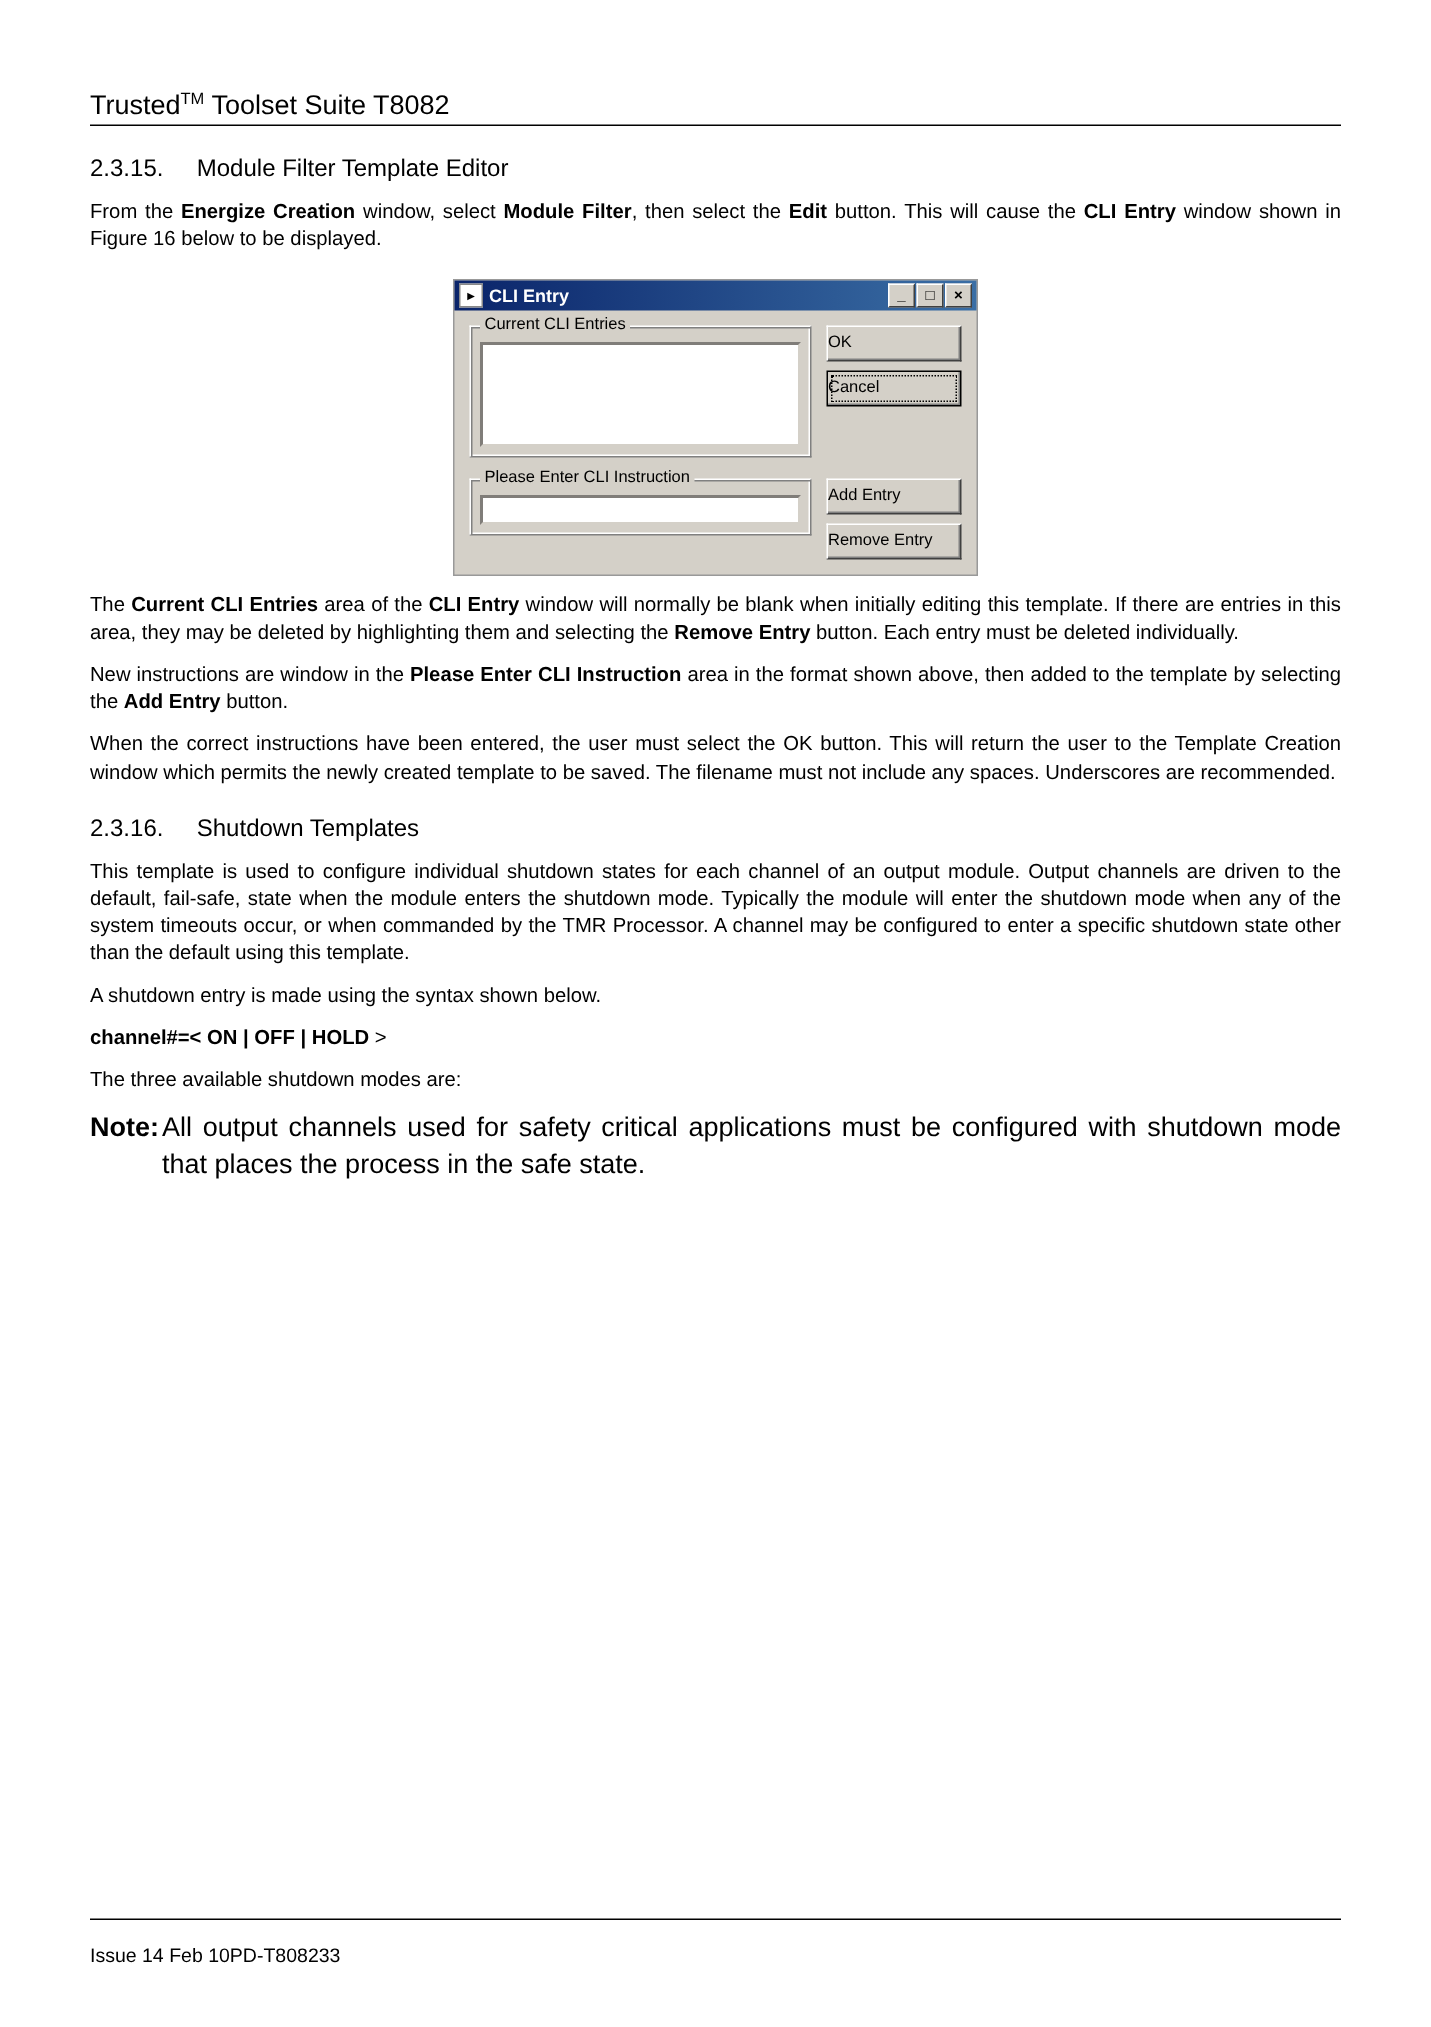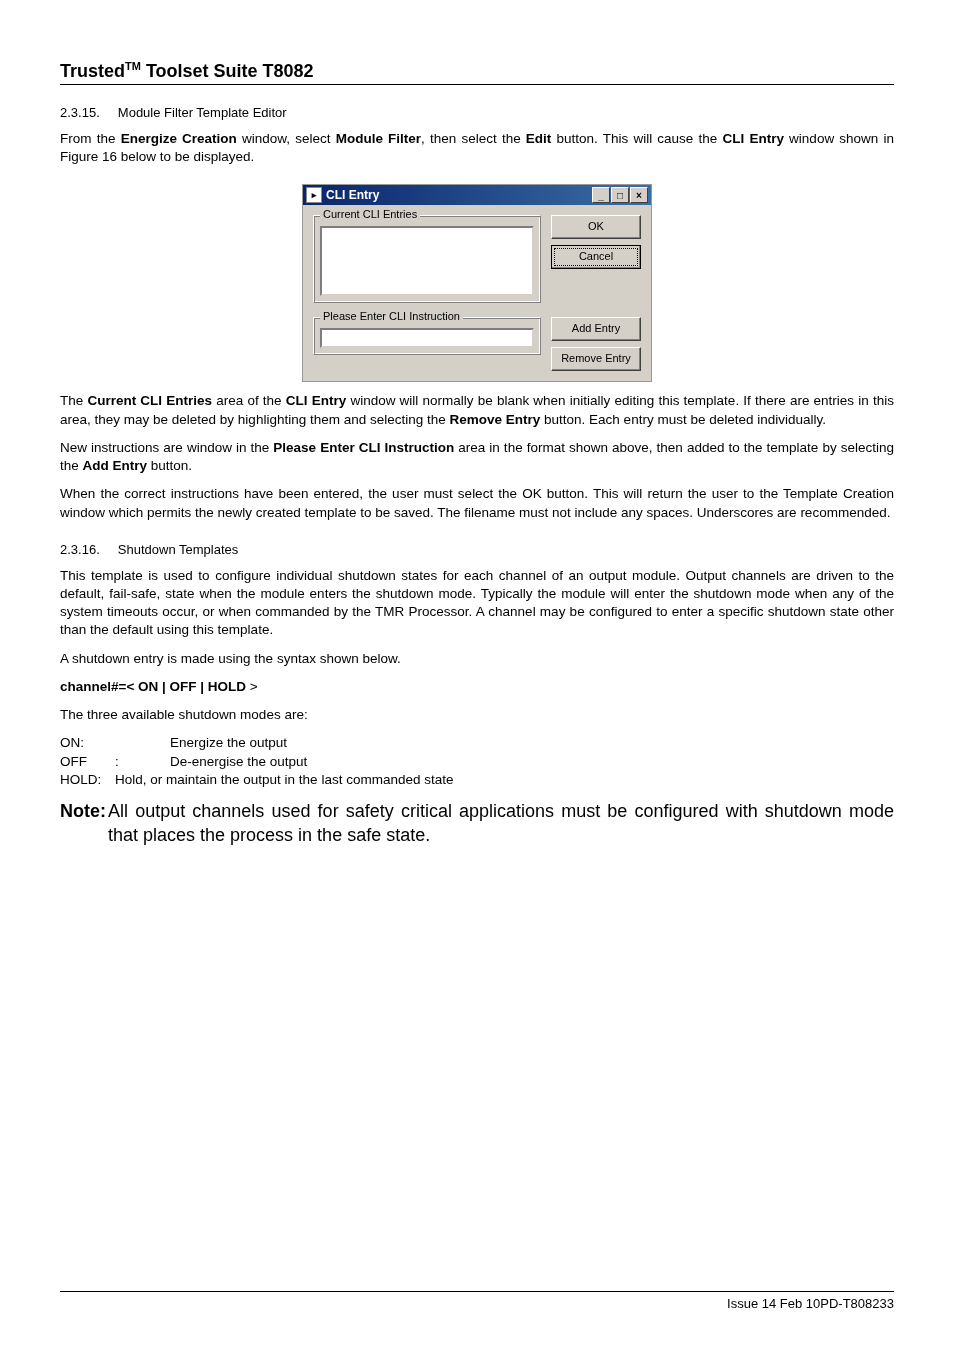--- a/index.html
+++ b/index.html
@@ -19,21 +19,21 @@
   .header-row {
     display: flex;
     justify-content: space-between;
     align-items: flex-end;
     border-bottom: 1px solid #000;
     padding-bottom: 2px;
     margin-bottom: 18px;
   }
   .doc-title {
     font-size: 18px;
-    font-weight: bold;
+    font-weight: normal;
   }
   .tm {
     font-size: 11px;
     vertical-align: super;
   }
   .logo-block {
     text-align: right;
     line-height: 1;
   }
   .logo-ics {
@@ -45,21 +45,21 @@
   .logo-ics .thin {
     font-weight: normal;
   }
   .logo-sub {
     font-size: 10px;
     font-weight: bold;
     color: #b22222;
     margin-top: 2px;
   }
   .section-heading {
-    font-size: 13px;
+    font-size: 16px;
     margin: 20px 0 10px 0;
   }
   .body-text {
     font-size: 13.5px;
     line-height: 1.35;
     text-align: justify;
     margin: 0 0 10px 0;
   }
   .figure-wrap {
     text-align: center;
@@ -160,21 +160,20 @@
     gap: 6px;
     width: 90px;
   }
   .winbtn {
     height: 22px;
     border: 1px solid #404040;
     border-top-color: #fff;
     border-left-color: #fff;
     background: #d4d0c8;
     font-size: 11px;
-    text-align: center;
     line-height: 20px;
     box-shadow: inset -1px -1px 0 #808080;
   }
   .winbtn.default {
     outline: 1px dotted #000;
     outline-offset: -4px;
     border: 1px solid #000;
   }
   .figure-caption {
     font-weight: bold;
@@ -211,23 +210,23 @@
     flex: 1;
     text-align: justify;
   }
   .footer {
     position: absolute;
     bottom: 40px;
     left: 60px;
     right: 60px;
     border-top: 1px solid #000;
     display: flex;
-    justify-content: flex-end;
+    justify-content: flex-start;
     font-size: 13px;
-    padding-top: 4px;
+    padding-top: 16px;
   }
 </style>
 </head>
 <body>
 
 <div class="page">
 
   <div class="header-row">
     <div class="doc-title">
       <span>Trusted</span><span class="tm">TM</span><span> Toolset Suite T8082</span>
@@ -297,36 +296,20 @@
 
   <p class="body-text">This template is used to configure individual shutdown states for each channel of an output module.  Output channels are driven to the default, fail-safe, state when the module enters the shutdown mode.  Typically the module will enter the shutdown mode when any of the system timeouts occur, or when commanded by the TMR Processor. A channel may be configured to enter a specific shutdown state other than the default using this template.</p>
   <p class="body-text" style="text-align:left;">A shutdown entry is made using the syntax shown below.</p>
 
   <p class="body-text" style="text-align:left;">
     <b>channel#=&lt; ON | OFF | HOLD</b><span> &gt;</span>
   </p>
 
   <p class="body-text" style="text-align:left;">The three available shutdown modes are:</p>
 
-  <div class="mode-table">
-    <div class="mode-row">
-      <div class="mode-label">ON:</div>
-      <div class="mode-colon"></div>
-      <div>Energize the output</div>
-    </div>
-    <div class="mode-row">
-      <div class="mode-label">OFF</div>
-      <div class="mode-colon">:</div>
-      <div>De-energise the output</div>
-    </div>
-    <div class="mode-row">
-      <div class="mode-label">HOLD:</div>
-      <div>Hold, or maintain the output in the last commanded state</div>
-    </div>
-  </div>
 
   <div class="note-row">
     <div class="note-label">Note:</div>
     <div class="note-body">All output channels used for safety critical applications must be configured with shutdown mode that places the process in the safe state.</div>
   </div>
 
   <div class="footer">
     <span>Issue 14 Feb 10</span>
     <span>PD-T8082</span>
     <span>33</span>

